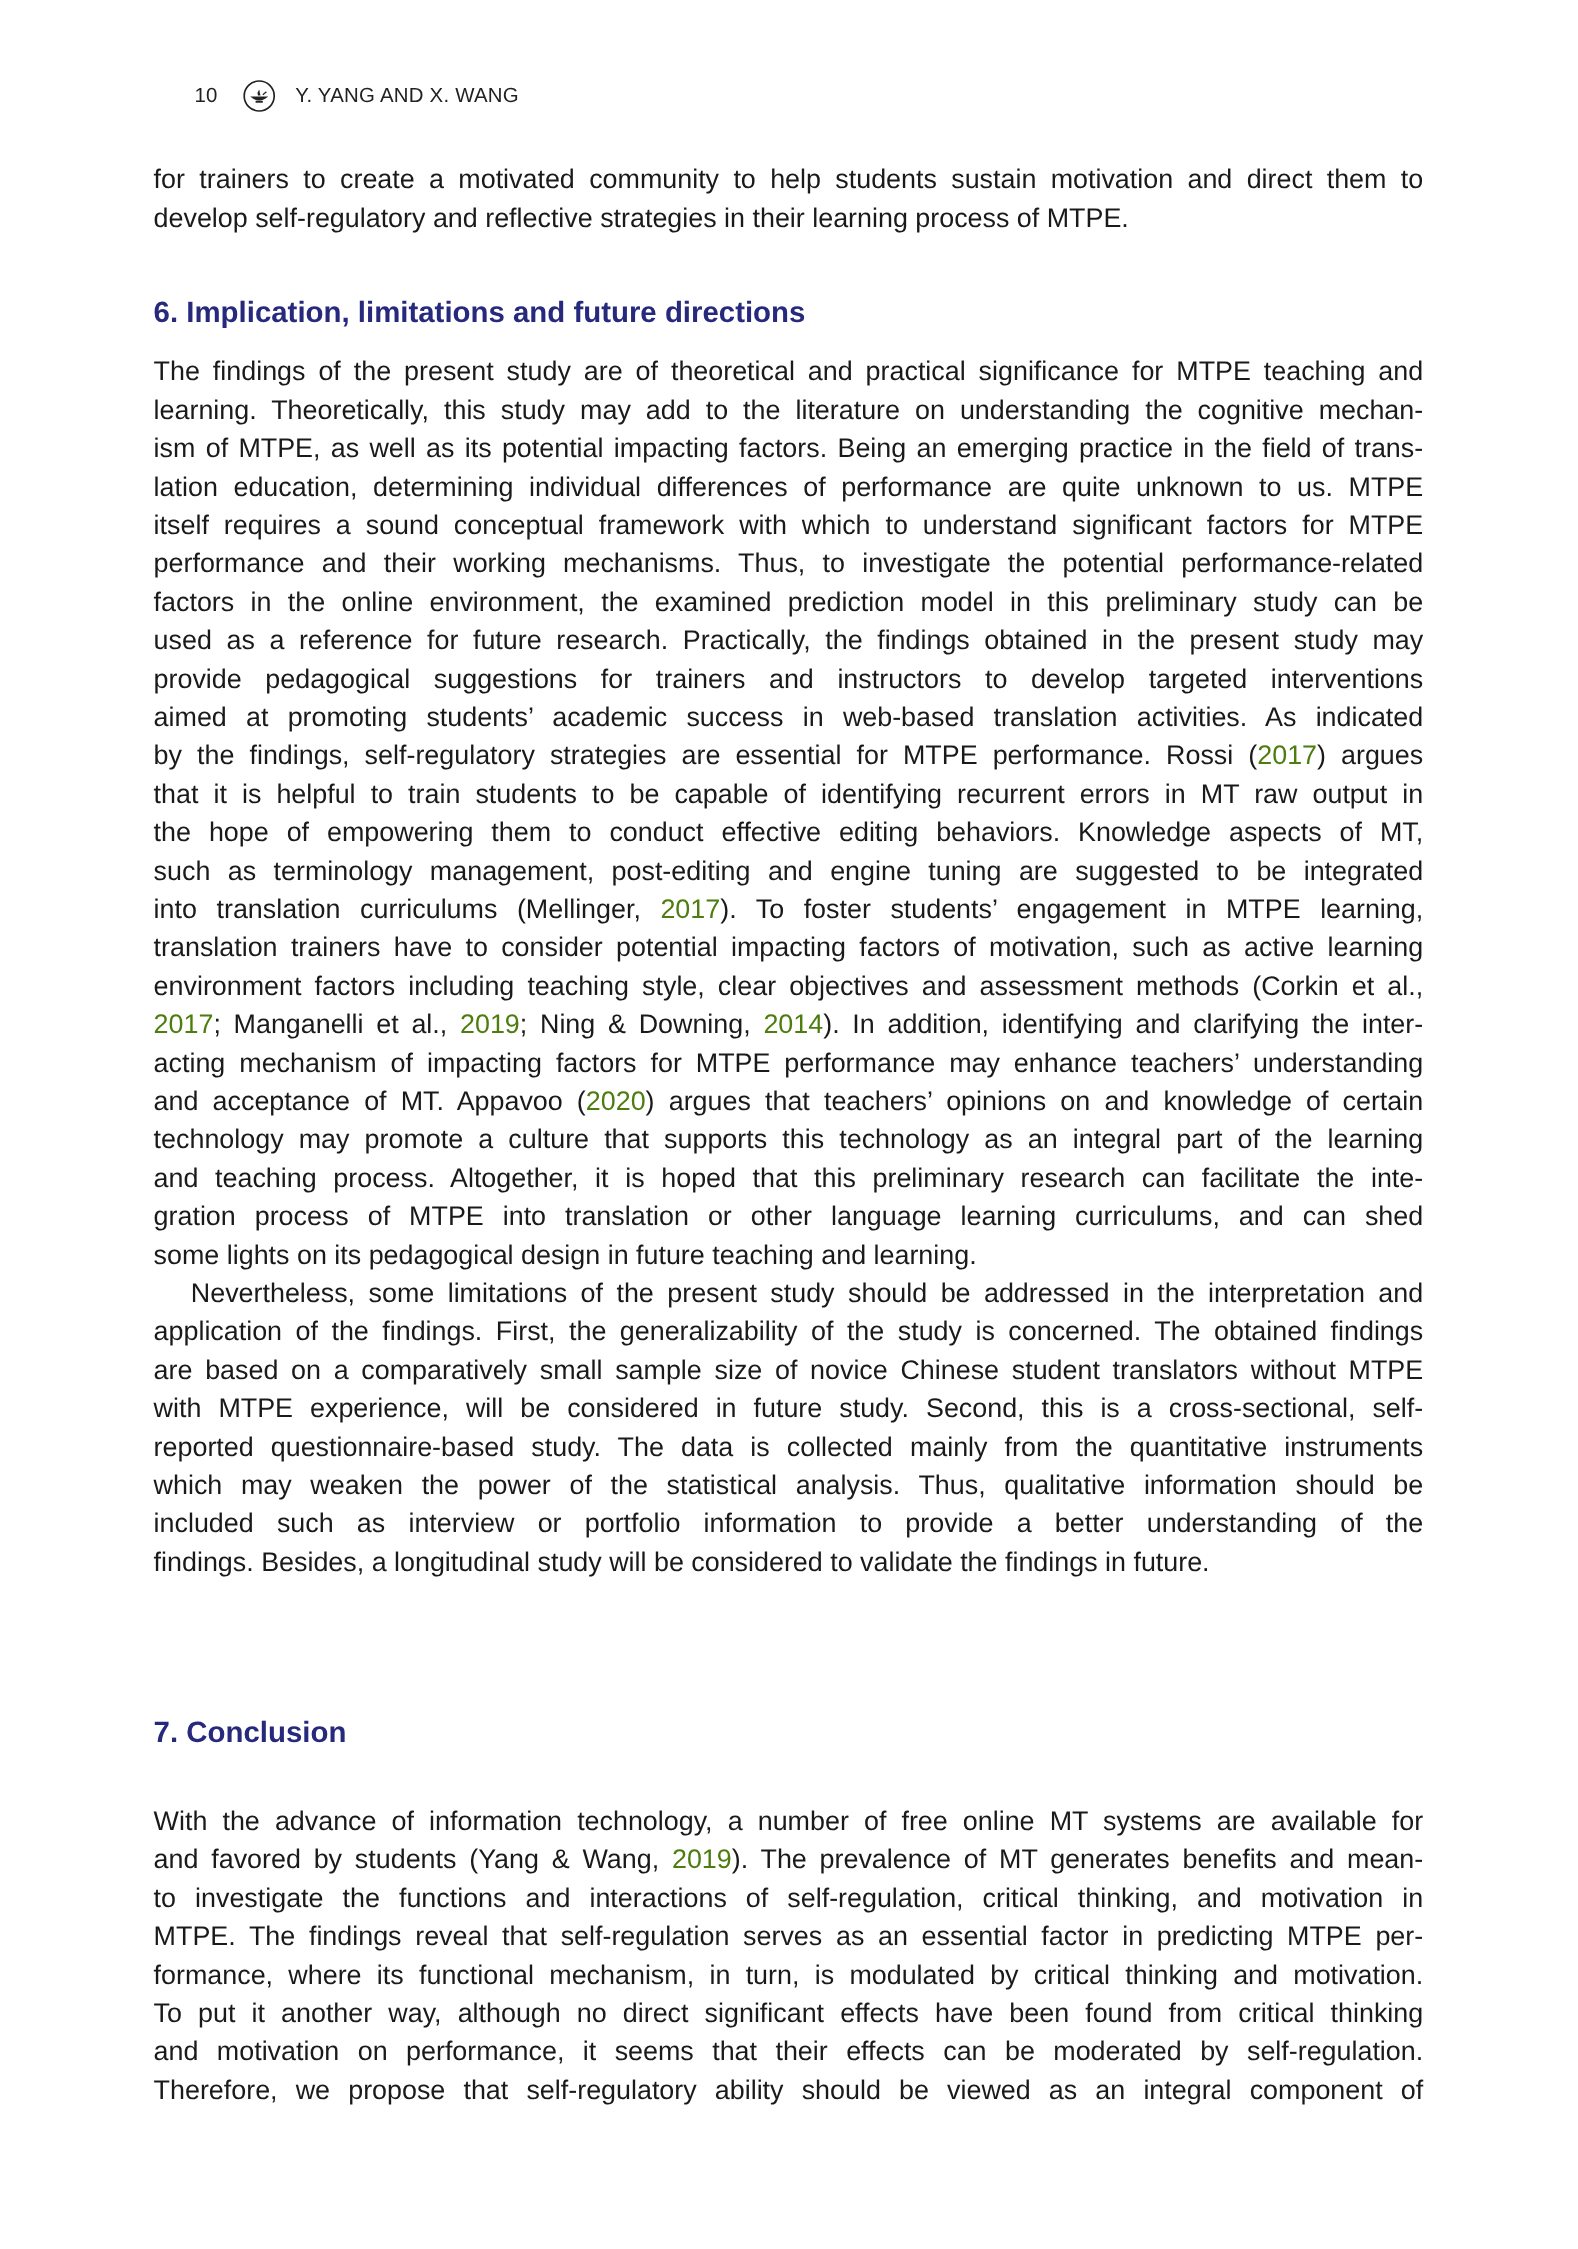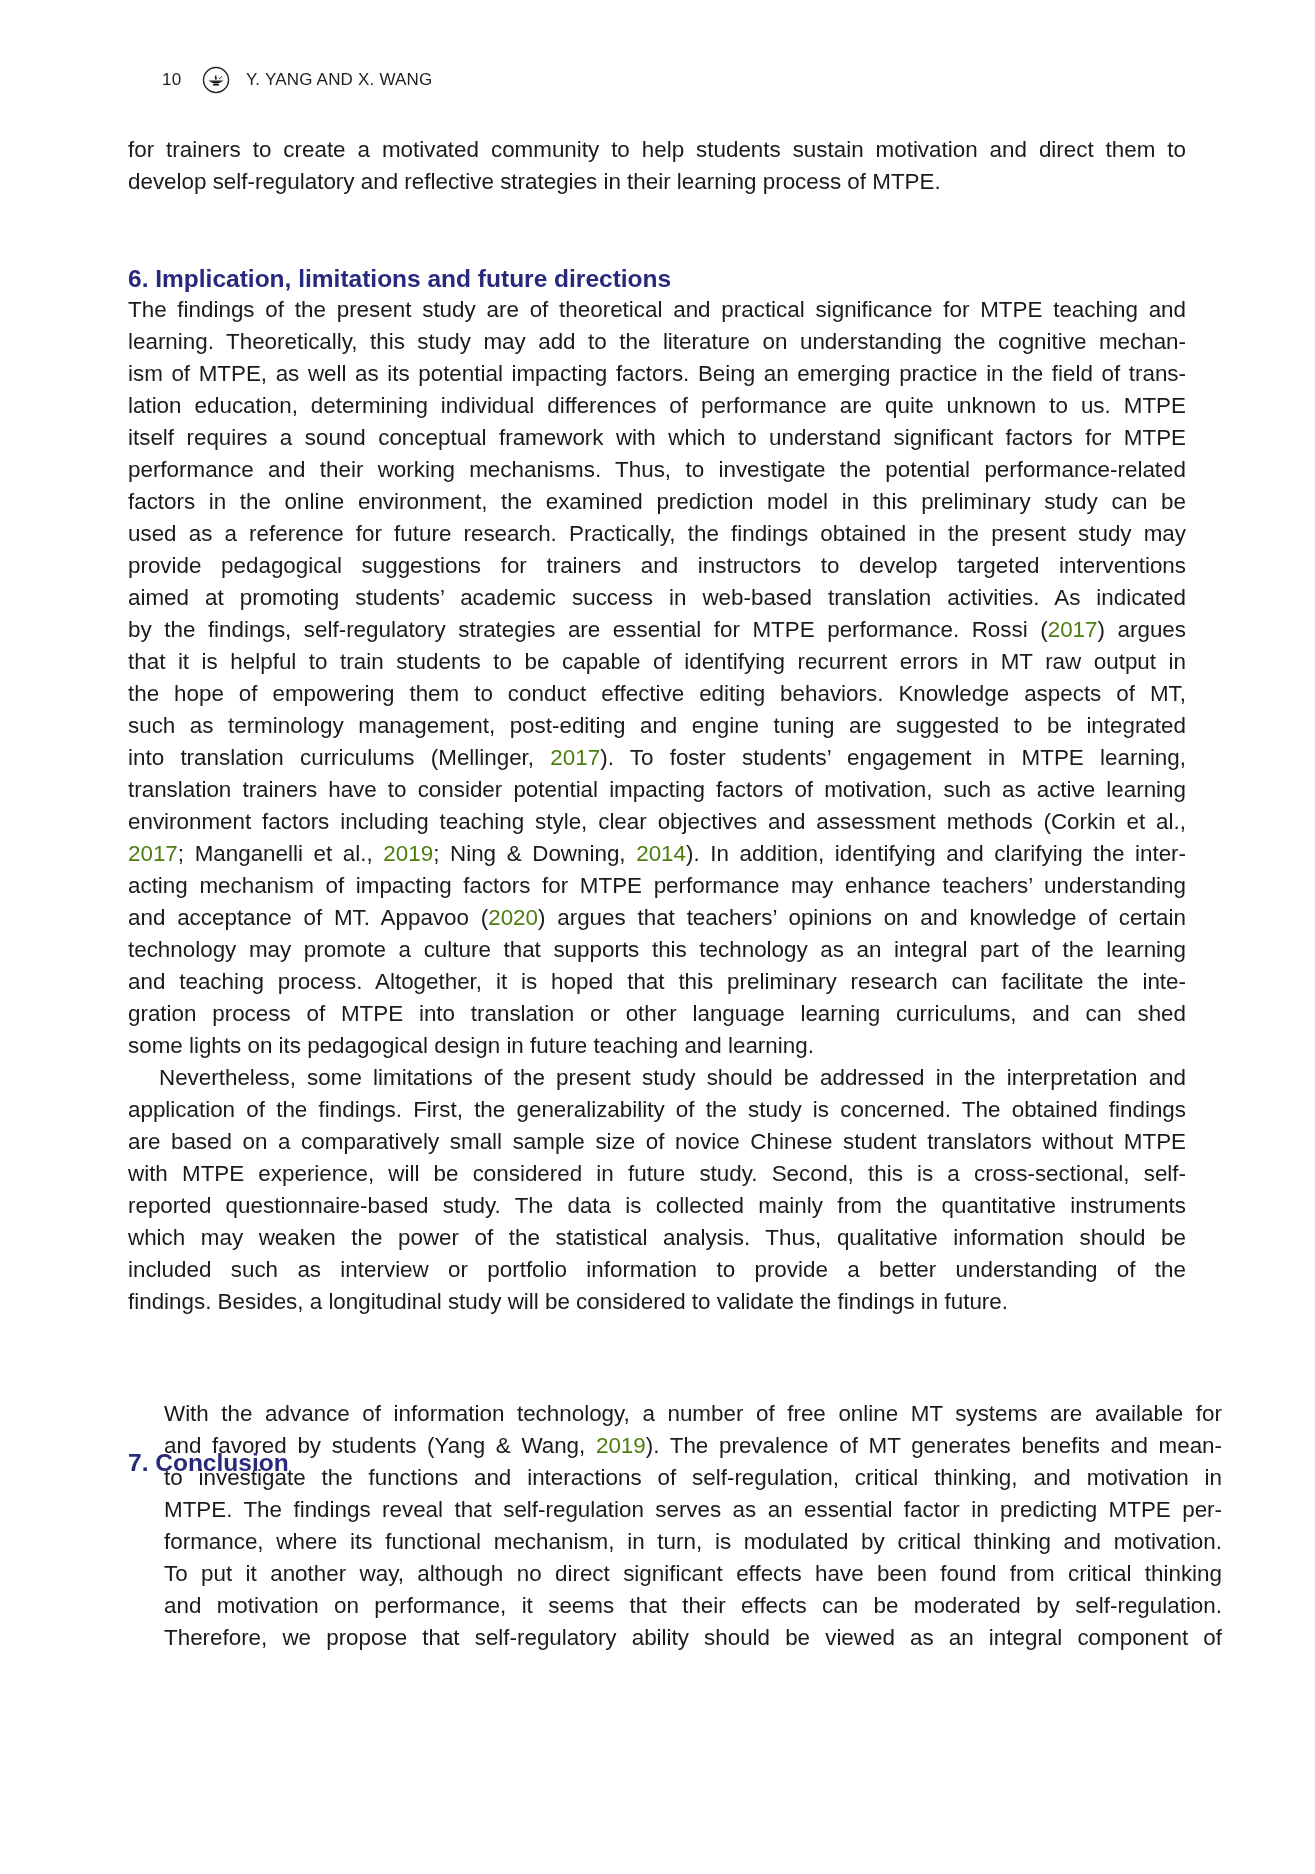--- a/index.html
+++ b/index.html
@@ -7,21 +7,21 @@
          font-family: "Liberation Sans", "DejaVu Sans", sans-serif; color: #1a1a1a; }
   .running-head { position: absolute; left: 124px; top: 66px; height: 28px; display: flex; align-items: center; font-size: 17px; color: #222; letter-spacing: 0.2px; margin-left: 38px; }
   .page-num { width: 40px; }
   .logo { width: 28px; height: 28px; margin-right: 16px; }
   .authors { }
   .block { position: absolute; left: 128px; width: 1058px; }
   .line { height: 32px; line-height: 32px; font-size: 22.4px; white-space: nowrap; text-align: justify; text-align-last: justify; overflow: visible; }
   .line.last { text-align-last: left; }
   .line.indent { padding-left: 31px; }
   .line span.cite { color: #4d7c0f; }
-  .heading { position: absolute; left: 128px; height: 32px; line-height: 32px; font-size: 24.5px; font-weight: bold; color: #272a7c; white-space: nowrap; margin-top: 18px; }
+  .heading { position: absolute; left: 128px; height: 32px; line-height: 32px; font-size: 24.5px; font-weight: bold; color: #272a7c; white-space: nowrap; }
 </style>
 </head>
 <body>
 
 <div class="running-head">
   <span class="page-num">10</span>
   <span class="logo">
     <svg width="28" height="28" viewBox="0 0 28 28">
       <circle cx="14" cy="14" r="12.5" fill="none" stroke="#222" stroke-width="1.4"></circle>
       <path d="M6.5 14.5 Q14 21 21.5 14.5 Z" fill="#222"></path>
@@ -73,21 +73,21 @@
   <div class="line">are based on a comparatively small sample size of novice Chinese student translators without MTPE</div>
   <div class="line">with MTPE experience, will be considered in future study. Second, this is a cross-sectional, self-</div>
   <div class="line">reported questionnaire-based study. The data is collected mainly from the quantitative instruments</div>
   <div class="line">which may weaken the power of the statistical analysis. Thus, qualitative information should be</div>
   <div class="line">included such as interview or portfolio information to provide a better understanding of the</div>
   <div class="line last">findings. Besides, a longitudinal study will be considered to validate the findings in future.</div>
 </div>
 
 <div class="heading" style="top:1429px;">7. Conclusion</div>
 
-<div class="block" id="s7p1" style="top:1398px;margin-left:36px;">
+<div class="block" id="s7p1" style="top:1502px;">
     <div class="line"><span>With the advance of information technology, a number of free online MT systems are available for</span></div>
     <div class="line"><span>and favored by students (Yang &amp; Wang, </span><span class="cite">2019</span><span>). The prevalence of MT generates benefits and mean-</span></div>
     <div class="line"><span>to investigate the functions and interactions of self-regulation, critical thinking, and motivation in</span></div>
     <div class="line"><span>MTPE. The findings reveal that self-regulation serves as an essential factor in predicting MTPE per-</span></div>
     <div class="line"><span>formance, where its functional mechanism, in turn, is modulated by critical thinking and motivation.</span></div>
     <div class="line"><span>To put it another way, although no direct significant effects have been found from critical thinking</span></div>
     <div class="line"><span>and motivation on performance, it seems that their effects can be moderated by self-regulation.</span></div>
     <div class="line"><span>Therefore, we propose that self-regulatory ability should be viewed as an integral component of</span></div>
   </div>
 

